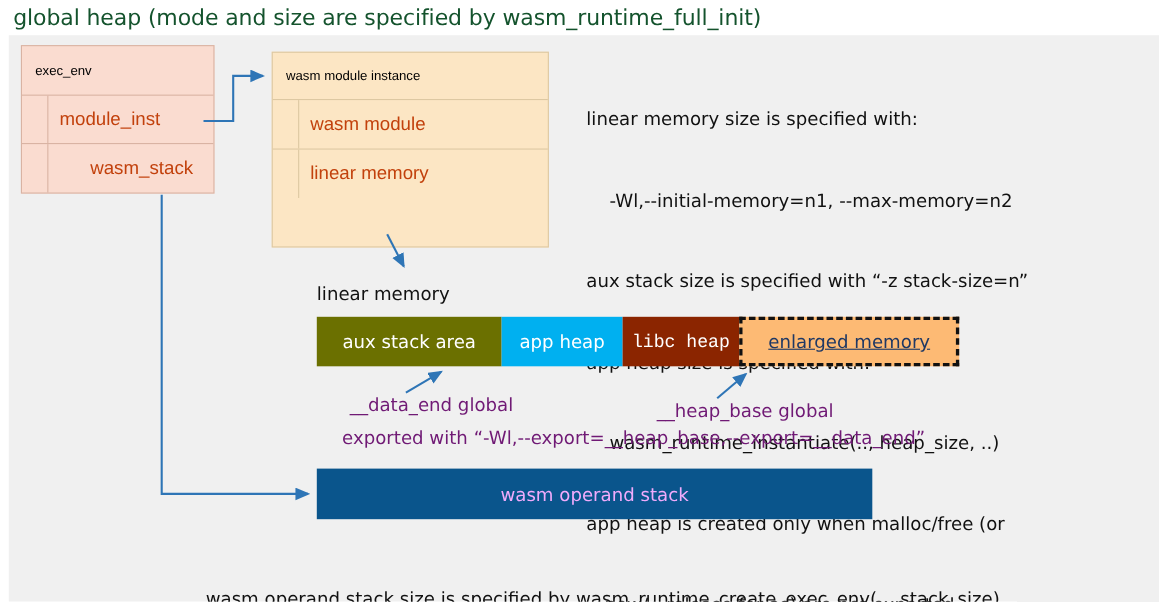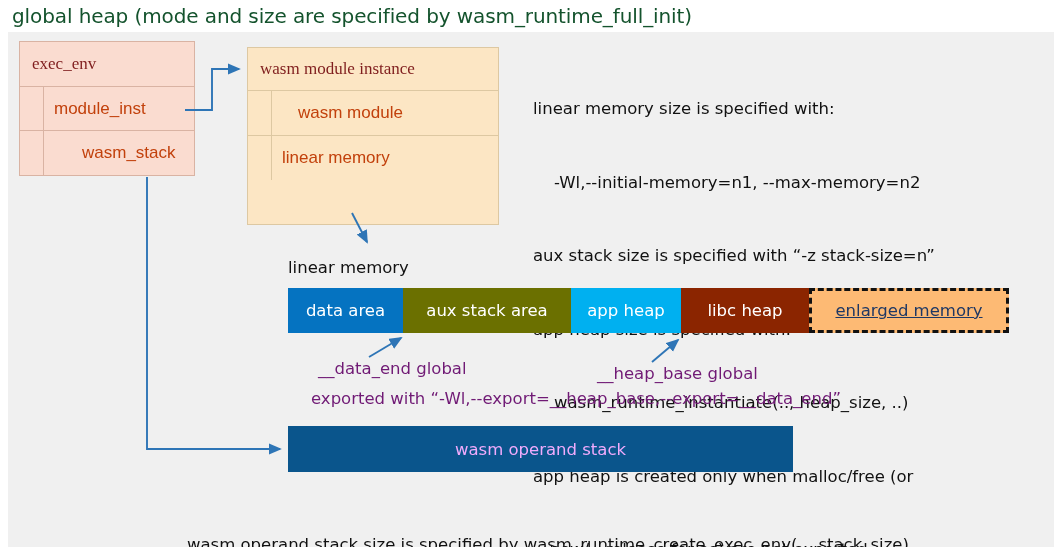--- a/index.html
+++ b/index.html
@@ -65,23 +65,23 @@
   }
   .struct .rowlabel {
     padding-left: 10px;
     font-size: 17px;
     color: #c2410c;
     font-family: "Liberation Sans", sans-serif;
     white-space: nowrap;
   }
   .struct .headlabel {
     padding-left: 12px;
-    font-size: 17px;
-    color: #7f1d1d;
-    font-family: Liberation Serif, serif;
+    font-size: 12px;
+    color: #000000;
+    font-family: Liberation Sans, sans-serif;
     white-space: nowrap;
   }
 
   
   #exec-env-box {
     left: 19px; top: 41px;
     width: 176px; height: 135px;
     background: #fadcd0;
     border-color: #d9b3a3;
   }
@@ -206,21 +206,21 @@
     <div class="row" style="height:44px;gap:28px;">
       <span class="gutter" style="width:24px;"></span>
       <span class="rowlabel">wasm_stack</span>
     </div>
   </div>
 
   <div class="struct" id="wmi-box">
     <div class="row" style="height:43px;">
       <span class="headlabel">wasm module instance</span>
     </div>
-    <div class="row" style="height:45px;gap:16px;">
+    <div class="row" style="height:45px;">
       <span class="gutter" style="width:24px;"></span>
       <span class="rowlabel">wasm module</span>
     </div>
     <div class="row" style="height:44px;">
       <span class="gutter" style="width:24px;"></span>
       <span class="rowlabel">linear memory</span>
     </div>
   </div>
 
   <div class="notes">
@@ -229,24 +229,23 @@
     <div>aux stack size is specified with “-z stack-size=n”</div>
     <div>app heap size is specified with:</div>
     <div>    wasm_runtime_instantiate(.., heap_size, ..)</div>
     <div>app heap is created only when malloc/free (or</div>
     <div>__new/__release for as) are not exported</div>
   </div>
 
   <div class="lm-label">linear memory</div>
 
   <div class="membar">
-    <div class="memseg" style="width: 115px; background: rgb(5, 115, 193);">data area</div>
     <div class="memseg" style="width: 168px; background: rgb(107, 112, 0);">aux stack area</div>
     <div class="memseg" style="width: 110px; background: rgb(0, 176, 240);">app heap</div>
-    <div class="memseg" style="width: 128px; background: rgb(139, 37, 0);">libc heap</div>
+    <div class="memseg" style="width: 106px; background: rgb(139, 37, 0); font-family: Liberation Mono, monospace;">libc heap</div>
     <div class="memseg dashed" style="width: 200px;">enlarged memory</div>
   </div>
 
   <div class="annot" id="data-end-label">__data_end global</div>
   <div class="annot" id="heap-base-label">__heap_base global</div>
   <div class="annot" id="export-label">exported with “-Wl,--export=__heap_base,--export=__data_end”</div>
 
   <div id="operand-stack-box">
     <span class="oslabel">wasm operand stack</span>
   </div>

